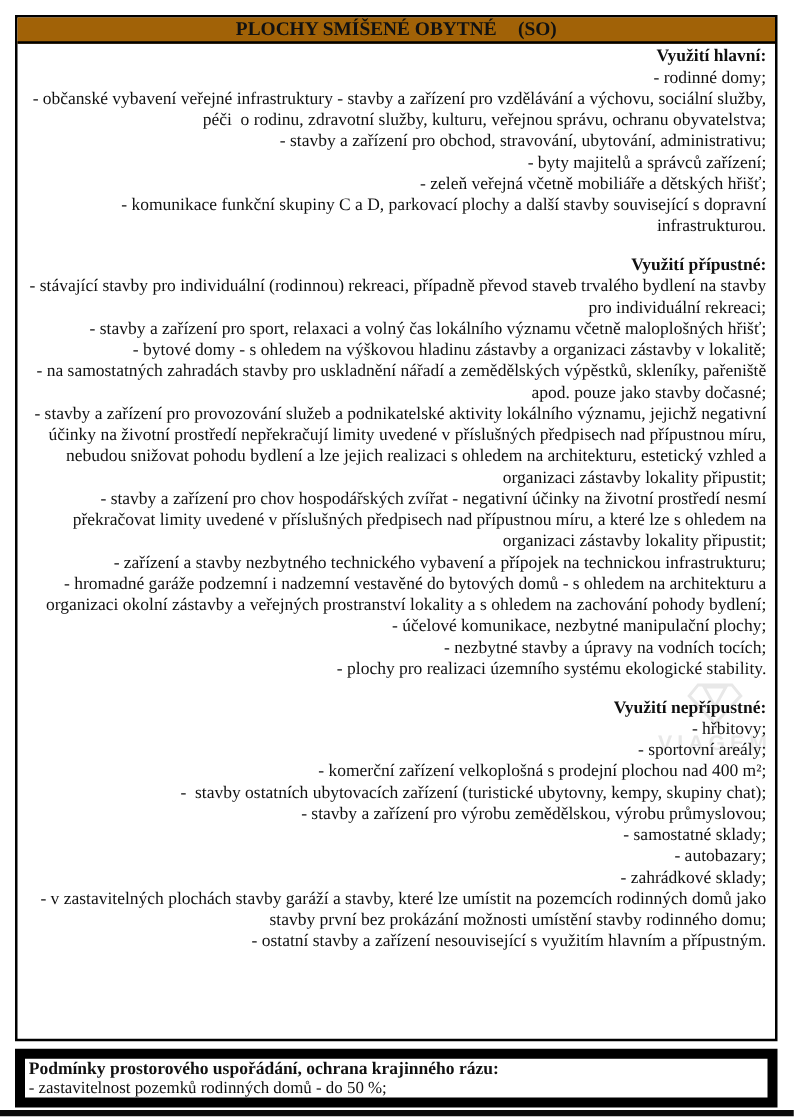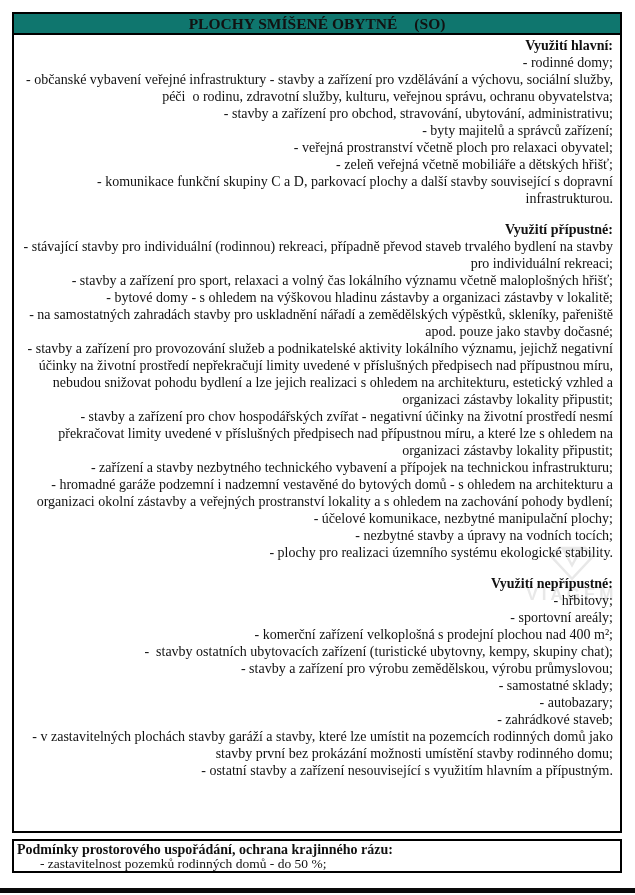--- a/index.html
+++ b/index.html
@@ -45,21 +45,21 @@
     width: 610px;
     height: 821px;
     border: 2px solid #000000;
     box-sizing: border-box;
     z-index: 1;
   }
   .title-row {
     height: 19px;
     line-height: 19px;
     border-bottom: 2px solid #000000;
-    background: #0f766e;
+    background: #a16207;
     display: flex;
     justify-content: center;
     align-items: center;
     gap: 17px;
     font-weight: bold;
     font-size: 15.5px;
     white-space: nowrap;
   }
   .body-cell {
     padding: 2px 7px 0 3px;
@@ -83,29 +83,29 @@
     text-indent: -11px;
     white-space: pre-wrap;
   }
 
   
   .conditions-table {
     position: absolute;
     left: 12px;
     top: 839px;
     width: 610px;
-    height: 34px;
-    border: 2px solid #000000;
+    height: 47px;
+    border: 8px solid #000000;
     box-sizing: border-box;
     padding: 0 7px 0 3px;
     overflow: hidden;
     z-index: 1;
   }
   .conditions-table .section-heading { line-height: 15px; margin-top: 1px; }
-  .conditions-table .item { line-height: 14.5px; font-size: 13.5px; margin-left: 23px; }
+  .conditions-table .item { line-height: 14.5px; font-size: 13.5px; }
 
   
   .bottom-bar {
     position: absolute;
     left: 0;
     top: 888px;
     width: 635px;
     height: 5px;
     background: #0a0a0a;
     z-index: 1;
@@ -131,21 +131,20 @@
   </div>
   <div class="body-cell">
 
     <div class="section">
       <p class="section-heading">Využití hlavní:</p>
       <div>
           <p class="item">- rodinné domy;</p>
           <p class="item">- občanské vybavení veřejné infrastruktury - stavby a zařízení pro vzdělávání a výchovu, sociální služby, péči  o rodinu, zdravotní služby, kulturu, veřejnou správu, ochranu obyvatelstva;</p>
           <p class="item">- stavby a zařízení pro obchod, stravování, ubytování, administrativu;</p>
           <p class="item">- byty majitelů a správců zařízení;</p>
-          <p class="item">- veřejná prostranství včetně ploch pro relaxaci obyvatel;</p>
           <p class="item">- zeleň veřejná včetně mobiliáře a dětských hřišť;</p>
           <p class="item">- komunikace funkční skupiny C a D, parkovací plochy a další stavby související s dopravní infrastrukturou.</p>
         </div>
     </div>
 
     <div class="section">
       <p class="section-heading">Využití přípustné:</p>
       <div>
           <p class="item">- stávající stavby pro individuální (rodinnou) rekreaci, případně převod staveb trvalého bydlení na stavby pro individuální rekreaci;</p>
           <p class="item">- stavby a zařízení pro sport, relaxaci a volný čas lokálního významu včetně maloplošných hřišť;</p>
@@ -164,21 +163,21 @@
     <div class="section">
       <p class="section-heading">Využití nepřípustné:</p>
       <div>
           <p class="item">- hřbitovy;</p>
           <p class="item">- sportovní areály;</p>
           <p class="item">- komerční zařízení velkoplošná s prodejní plochou nad 400 m²;</p>
           <p class="item">-  stavby ostatních ubytovacích zařízení (turistické ubytovny, kempy, skupiny chat);</p>
           <p class="item">- stavby a zařízení pro výrobu zemědělskou, výrobu průmyslovou;</p>
           <p class="item">- samostatné sklady;</p>
           <p class="item">- autobazary;</p>
-          <p class="item">- zahrádkové staveb;</p>
+          <p class="item">- zahrádkové sklady;</p>
           <p class="item">- v zastavitelných plochách stavby garáží a stavby, které lze umístit na pozemcích rodinných domů jako stavby první bez prokázání možnosti umístění stavby rodinného domu;</p>
           <p class="item">- ostatní stavby a zařízení nesouvisející s využitím hlavním a přípustným.</p>
         </div>
     </div>
 
   </div>
 </div>
 
 <div class="conditions-table">
   <p class="section-heading">Podmínky prostorového uspořádání, ochrana krajinného rázu:</p>

